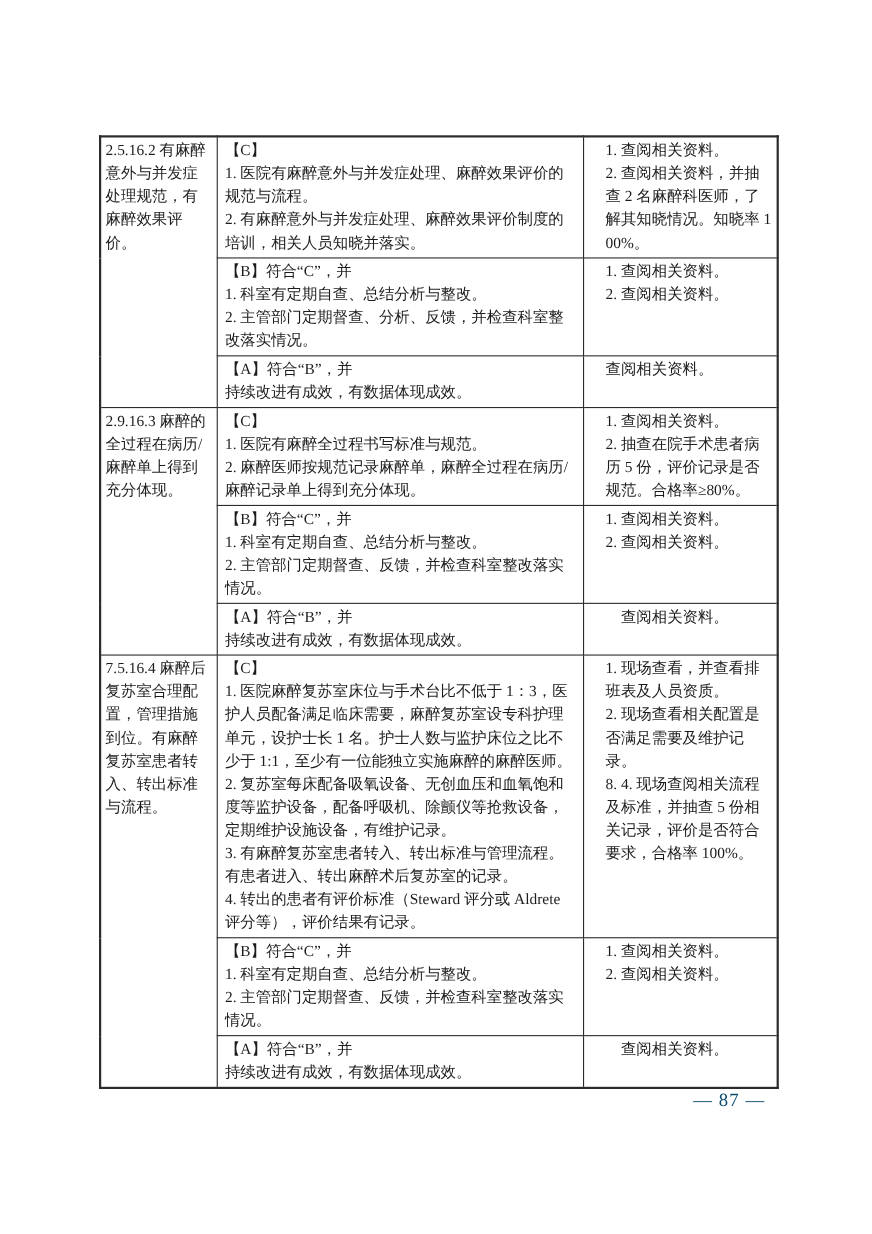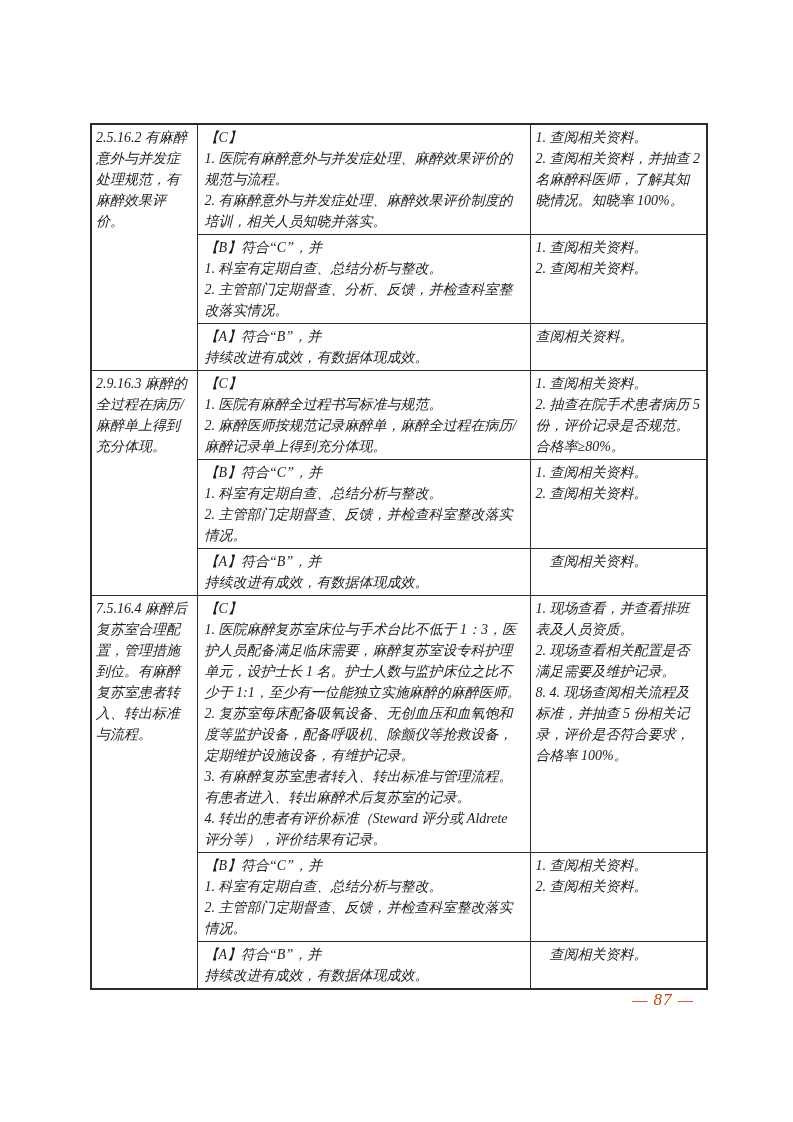--- a/index.html
+++ b/index.html
@@ -10,21 +10,20 @@
   body {
     width: 793px;
     height: 1122px;
     position: relative;
     font-family: "Liberation Serif", "DejaVu Serif", serif;
     color: #1c1c1c;
   }
   .page {
     position: absolute;
     inset: 0;
-    font-style: italic;
   }
   table.standards-table {
     position: absolute;
     left: 90px;
     top: 123px;
     width: 616px;
     border-collapse: collapse;
     table-layout: fixed;
     border: 2px solid #2b2b2b;
     font-size: 14px;
@@ -38,31 +37,31 @@
     vertical-align: top;
     padding: 2px 5px 2px 4px;
     white-space: pre-line;
     word-break: break-all;
     text-align: left;
   }
   table.standards-table td.req {
     padding-left: 7px;
   }
   table.standards-table td.met {
-    padding-left: 5px;
+    padding-left: 20px;
   }
   .page-number {
     position: absolute;
     left: 618px;
     top: 990px;
     width: 90px;
     text-align: center;
     font-size: 17px;
     letter-spacing: 1px;
-    color: #c2410c;
+    color: #0c4a6e;
   }
 </style>
 </head>
 <body>
 
 <div class="page">
 
   <table class="standards-table">
     <colgroup>
       <col class="col-standard">

